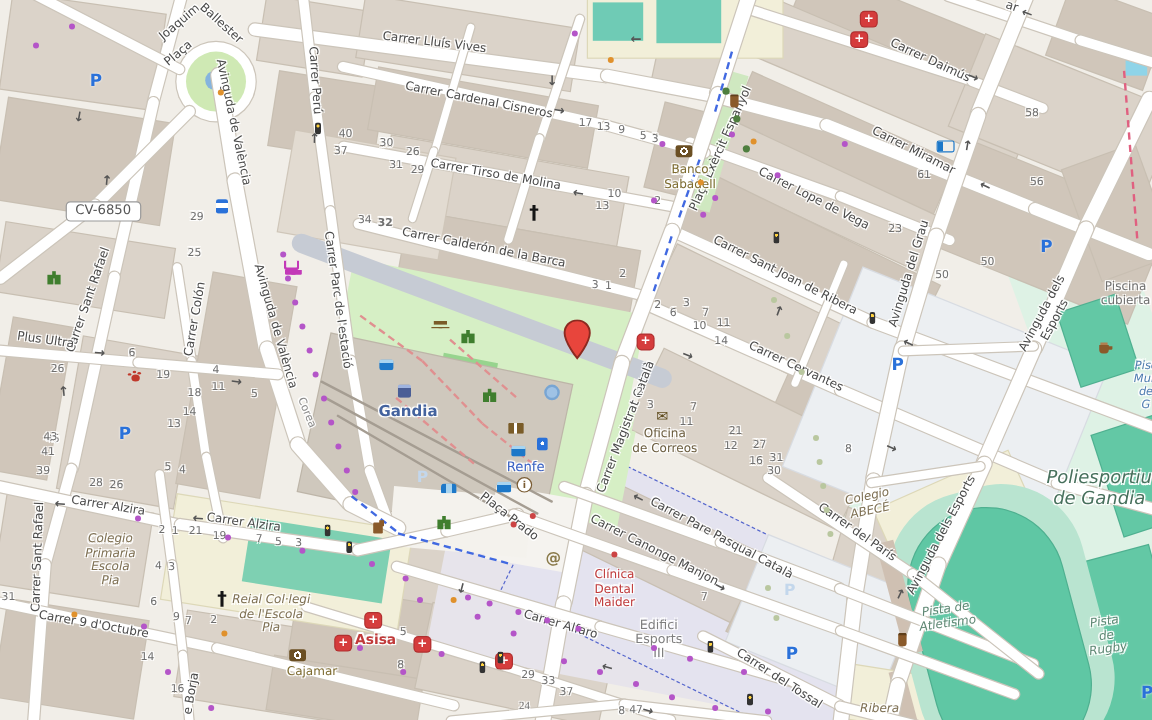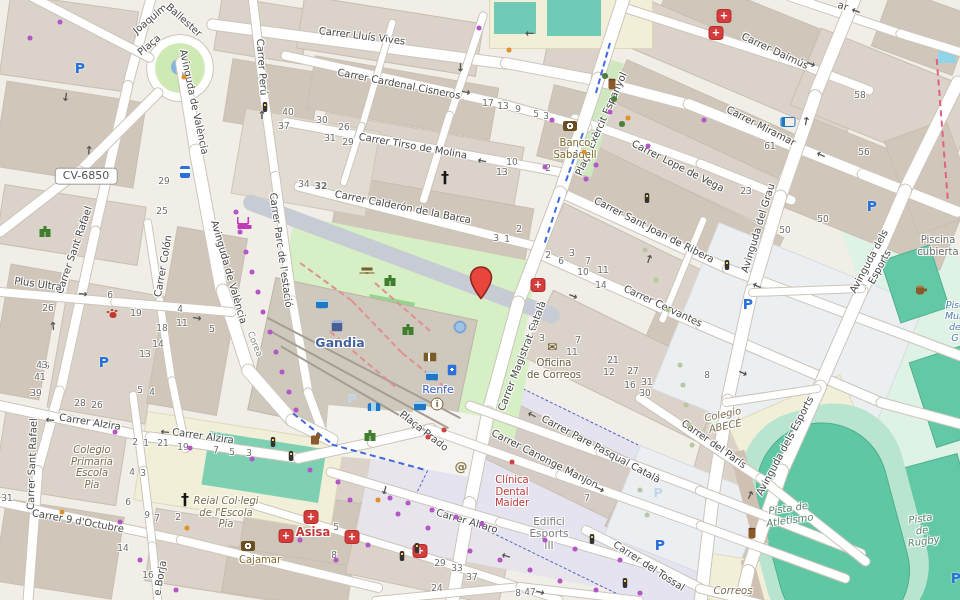--- a/index.html
+++ b/index.html
@@ -304,28 +304,30 @@
 Primaria
 Escola
 Pia</div>
     <div class="lbl" style="left: 226px; top: 512px; transform: translate(-50%, -50%) rotate(0deg); color: rgb(125, 111, 82); font-style: italic;">Reial Col·legi
 de l'Escola
 Pia</div>
     <div class="lbl" style="left: 724px; top: 420px; transform: translate(-50%, -50%) rotate(-12deg); color: rgb(125, 111, 82); font-style: italic;">Colegio
 ABECÉ</div>
     <div class="lbl" style="left: 938px; top: 245px; transform: translate(-50%, -50%) rotate(0deg); color: rgb(111, 111, 111);">Piscina
 cubierta</div>
+    <div class="lbl" style="left: 916px; top: 407px; transform: translate(-50%, -50%) rotate(0deg); font-size: 15px; color: rgb(71, 112, 92); font-style: italic;">Poliesportiu
+de Gandia</div>
     <div class="lbl" style="left: 789px; top: 514px; transform: translate(-50%, -50%) rotate(-8deg); color: rgb(93, 134, 114); font-style: italic;">Pista de
 Atletismo</div>
     <div class="lbl" style="left: 922px; top: 530px; transform: translate(-50%, -50%) rotate(-8deg); color: rgb(93, 134, 114); font-style: italic;">Pista de
 Rugby</div>
     <div class="lbl" style="left: 955px; top: 322px; transform: translate(-50%, -50%) rotate(0deg); font-size: 9.5px; color: rgb(79, 124, 176); font-style: italic;">Pisc
 Mun
 de G</div>
-    <div class="lbl" style="left: 733px; top: 591px; transform: translate(-50%, -50%) rotate(0deg); color: rgb(125, 111, 82); font-style: italic;">Correos</div>
+    <div class="lbl" style="left: 733px; top: 591px; transform: translate(-50%, -50%) rotate(0deg); color: rgb(125, 111, 82); font-style: italic;">Ribera</div>
     <div class="lbl shield" style="left: 86px; top: 176px; transform: translate(-50%, -50%) rotate(0deg);">CV-6850</div>
     <div class="icon i-parking" style="left: 80px; top: 68px;">P</div>
     <div class="icon i-parking" style="left: 104px; top: 362px;">P</div>
     <div class="icon i-parking" style="left: 748px; top: 304px;">P</div>
     <div class="icon i-parking" style="left: 872px; top: 206px;">P</div>
     <div class="icon i-parking" style="left: 660px; top: 545px;">P</div>
     <div class="icon i-parking" style="left: 956px; top: 578px;">P</div>
     <div class="icon i-pghost" style="left: 352px; top: 398px;">P</div>
     <div class="icon i-pghost" style="left: 658px; top: 492px;">P</div>
     <div class="icon i-aid" style="left: 724px; top: 16px;">+</div>
@@ -449,21 +451,21 @@
     <div class="num" style="left: 128px; top: 502px;">6</div>
     <div class="num" style="left: 147px; top: 515px;">9</div>
     <div class="num" style="left: 157px; top: 518px;">7</div>
     <div class="num" style="left: 178px; top: 517px;">2</div>
     <div class="num" style="left: 123px; top: 548px;">14</div>
     <div class="num" style="left: 148px; top: 575px;">16</div>
     <div class="num" style="left: 7px; top: 498px;">31</div>
     <div class="num" style="left: 440px; top: 563px;">29</div>
     <div class="num" style="left: 457px; top: 568px;">33</div>
     <div class="num" style="left: 472px; top: 577px;">37</div>
-    <div class="num" style="left: 437px; top: 588px;">24</div>
+    <div class="num" style="left: 437px; top: 588px; font-family: Liberation Serif, serif;">24</div>
     <div class="num" style="left: 530px; top: 592px;">47</div>
     <div class="num" style="left: 518px; top: 593px;">8</div>
     <div class="num" style="left: 587px; top: 498px;">7</div>
     <div class="num" style="left: 336px; top: 527px;">5</div>
     <div class="num" style="left: 334px; top: 555px;">8</div>
     <div class="dot" style="left: 236px; top: 212px; background: rgb(180, 85, 200);"></div>
     <div class="dot" style="left: 240px; top: 232px; background: rgb(180, 85, 200);"></div>
     <div class="dot" style="left: 246px; top: 252px; background: rgb(180, 85, 200);"></div>
     <div class="dot" style="left: 252px; top: 272px; background: rgb(180, 85, 200);"></div>
     <div class="dot" style="left: 258px; top: 292px; background: rgb(180, 85, 200);"></div>

